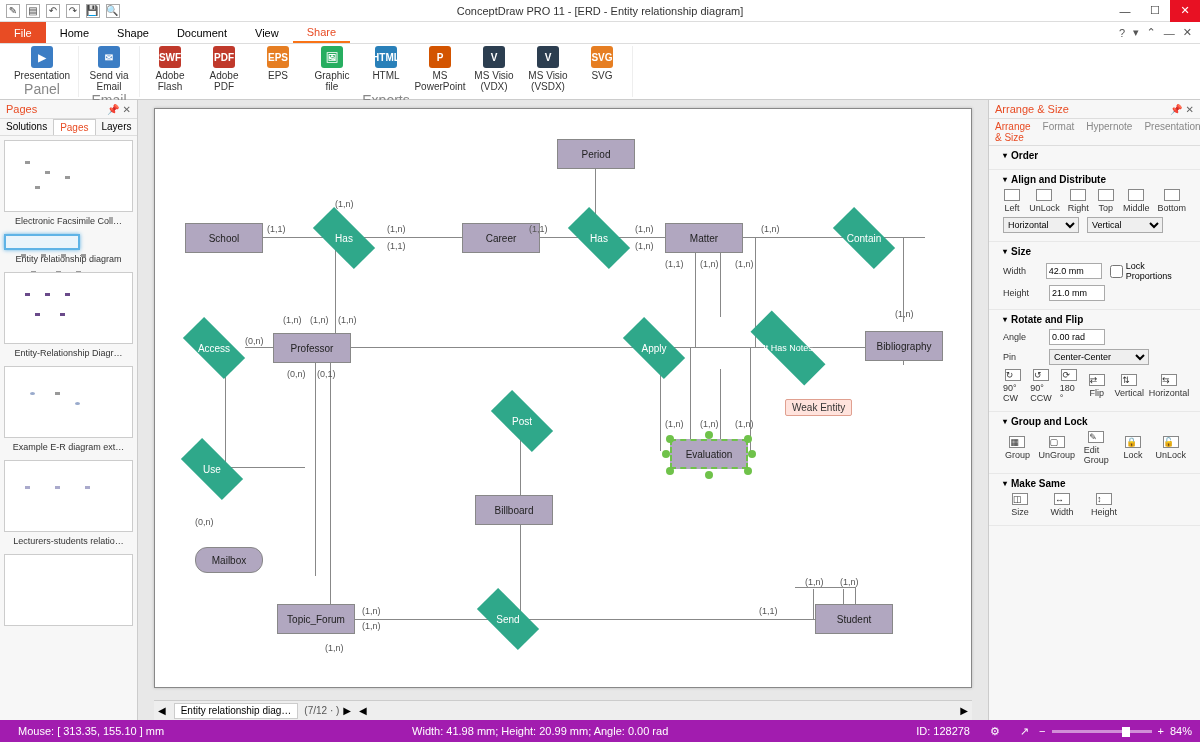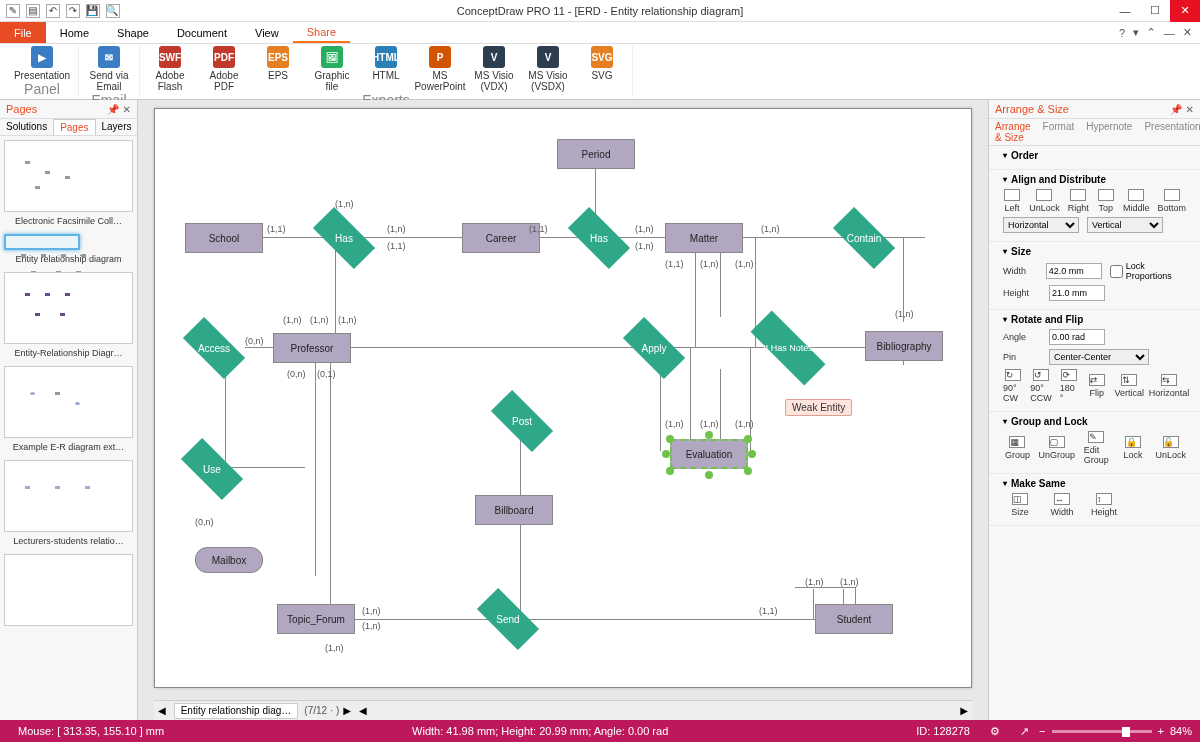--- a/index.html
+++ b/index.html
@@ -73,21 +73,21 @@
 .section-title::before { content:"▾"; font-size:8px;}
 .row { display:flex; gap:8px; margin-bottom:4px; align-items:center;}
 .row .tiny { display:flex;flex-direction:column;align-items:center; font-size:9px; color:#333; width:34px;}
 .row .ticon { width:16px;height:12px; border:1px solid #888; margin-bottom:2px; background:#fff;}
 .inp { width:56px; height:16px; border:1px solid #aaa; font-size:9px; padding:0 2px;}
 .sel { width:76px; height:16px; border:1px solid #aaa; font-size:9px;}
 .lbl { width:38px; font-size:9px; color:#333;}
 .chk { display:flex;align-items:center;gap:3px;font-size:9px;}
 
 
-.statusbar { height:22px; background:#be185d; color:#fff; display:flex; align-items:center; font-size:11px; padding:0 8px;}
+.statusbar { height:22px; background:#a21caf; color:#fff; display:flex; align-items:center; font-size:11px; padding:0 8px;}
 .statusbar .seg { padding:0 10px;}
 .statusbar .filler { flex:1;}
 .statusbar .zoom { display:flex;align-items:center;gap:6px;}
 .zoom-track { width:100px;height:3px;background:rgba(255,255,255,.5);position:relative;}
 .zoom-thumb { position:absolute; width:8px; height:10px; background:#fff; top:-3px;}
 </style>
 </head>
 <body>
 
 <div class="titlebar">

